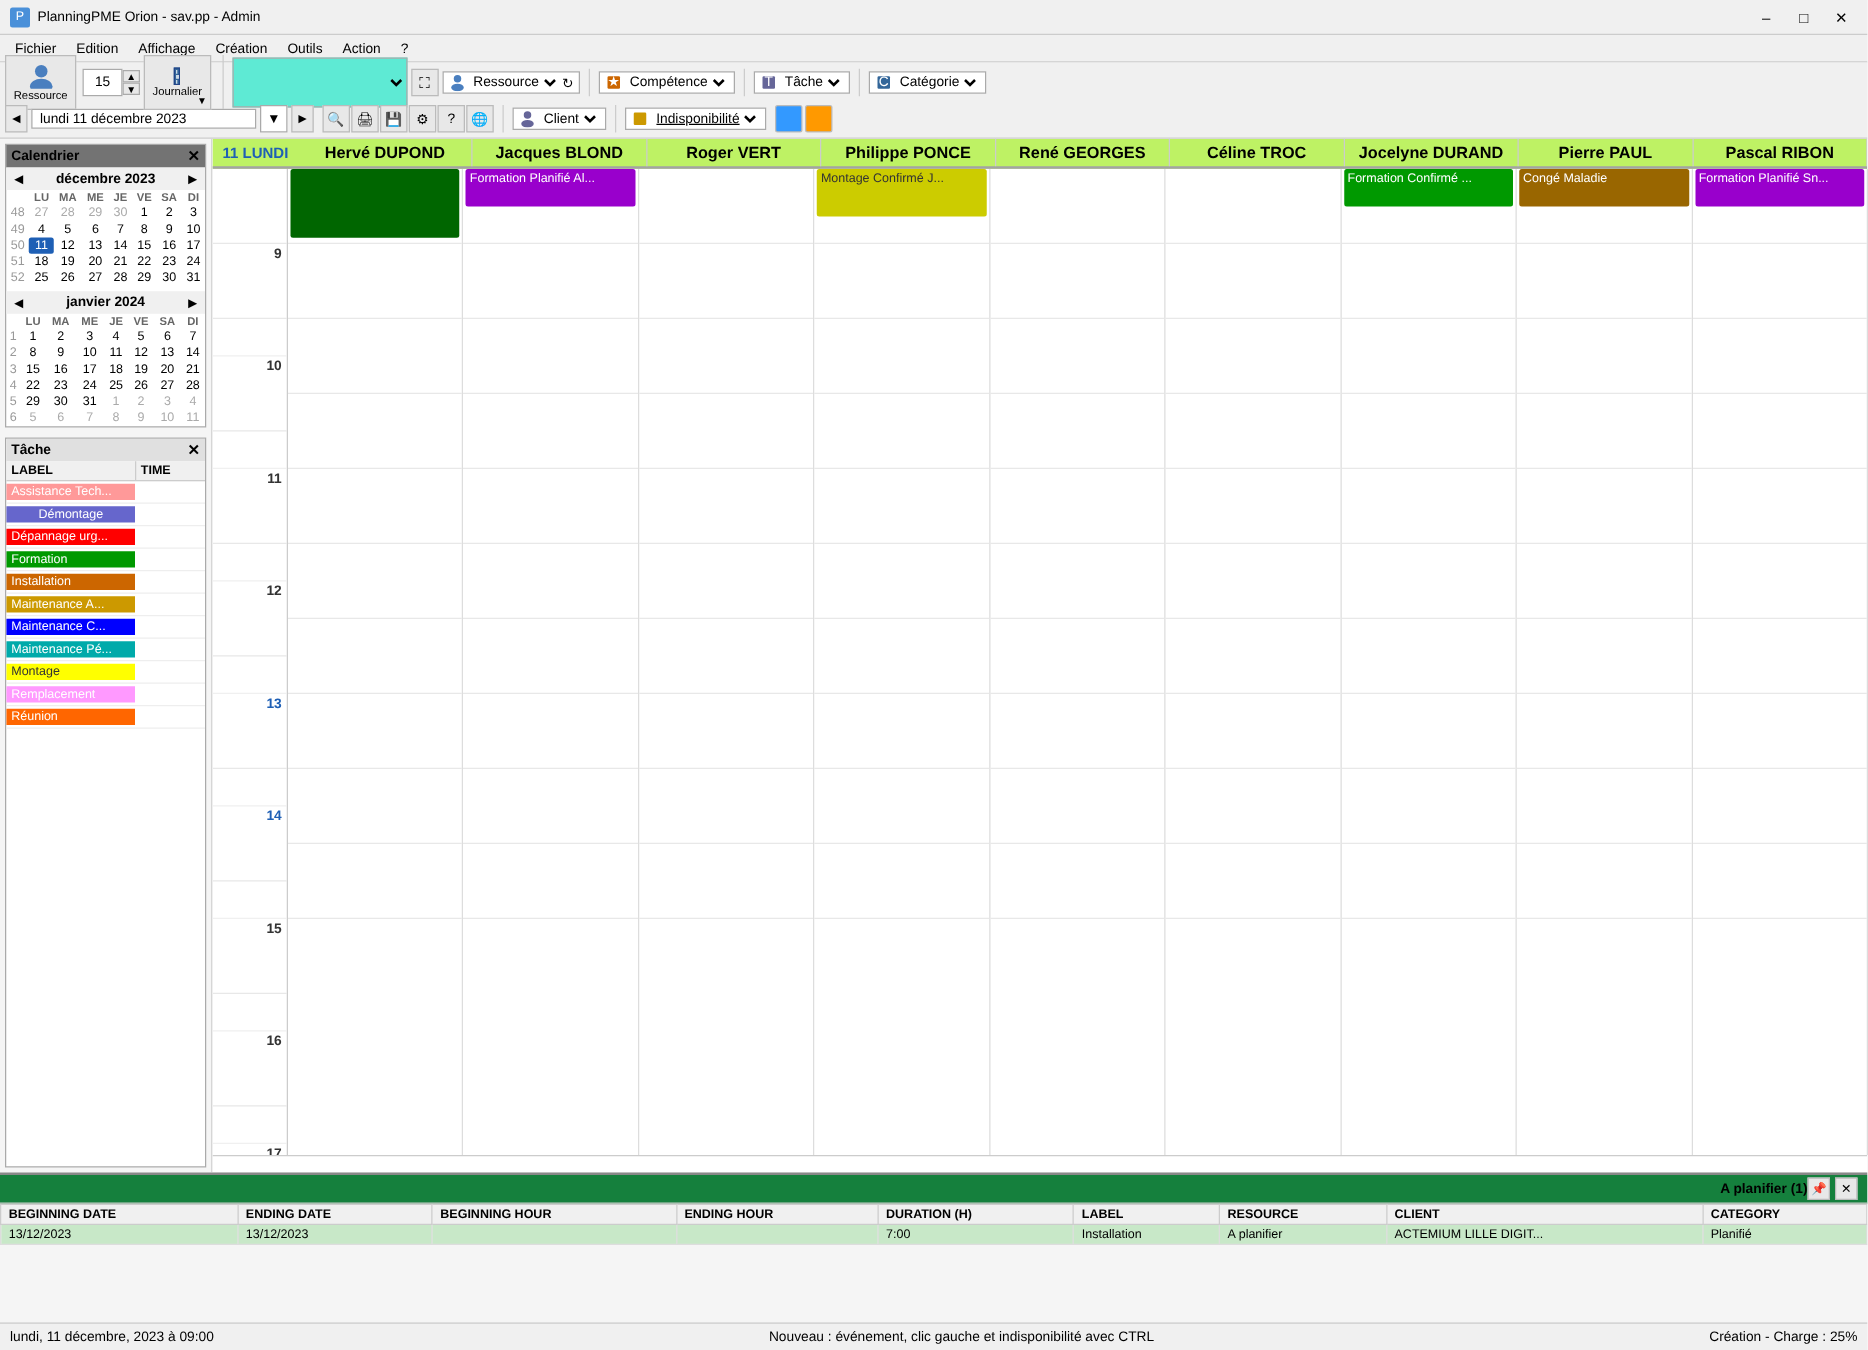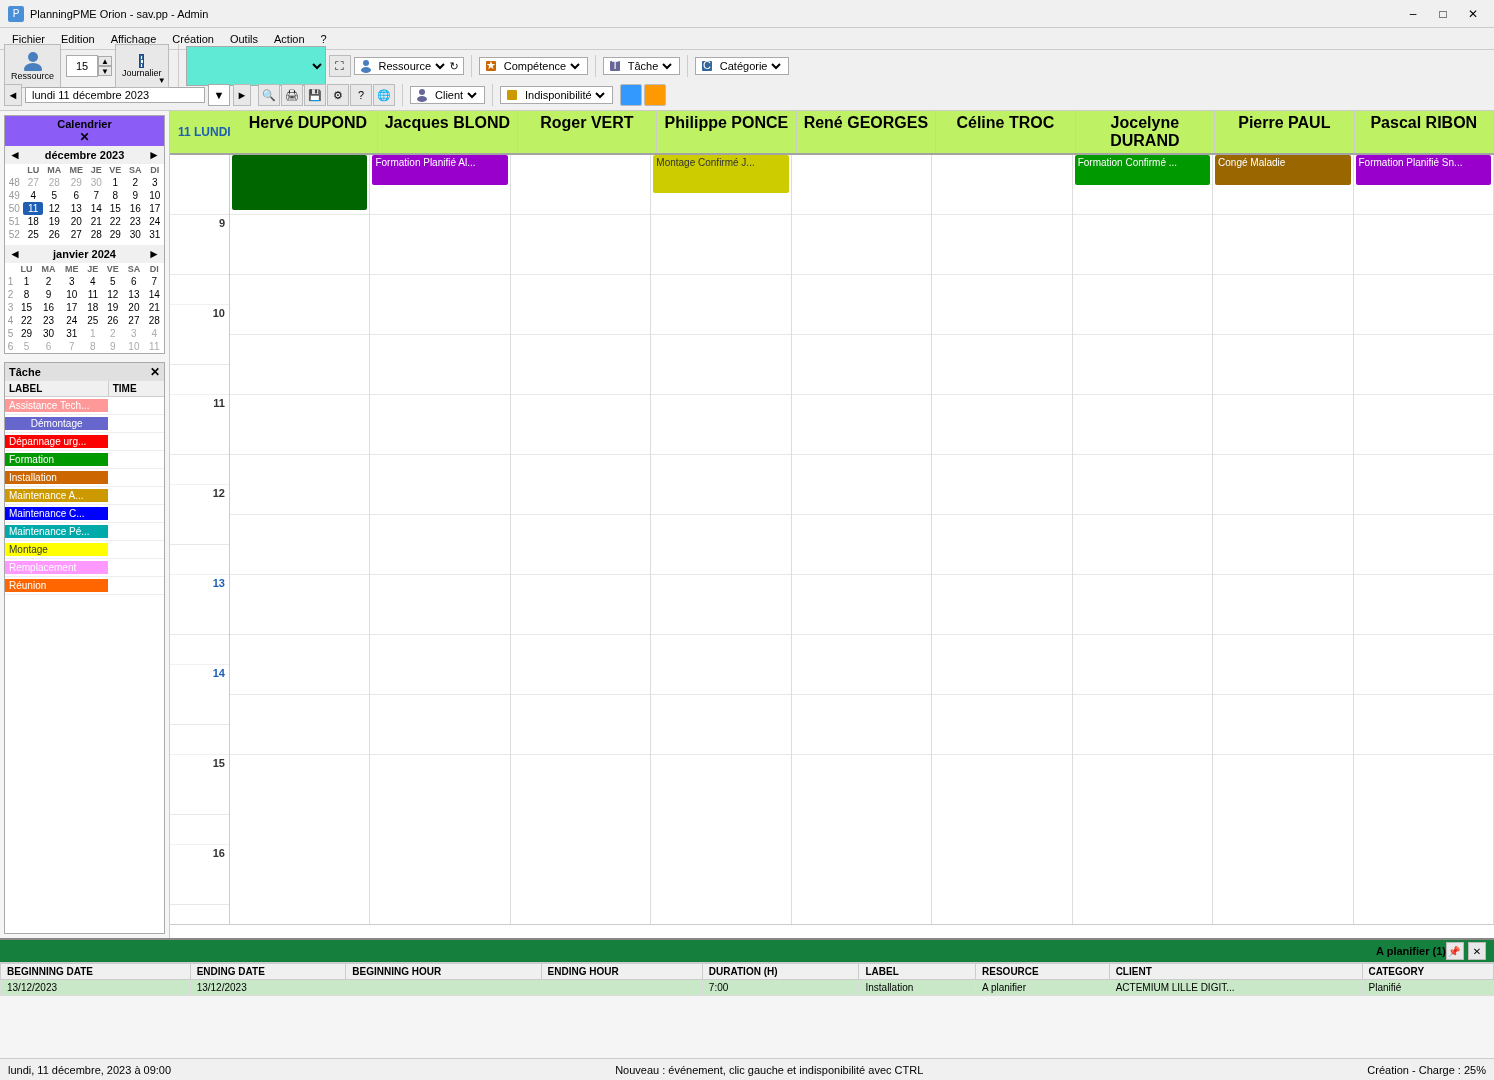--- a/index.html
+++ b/index.html
@@ -23,21 +23,21 @@
     .nav-btn { background: #e8e8e8; border: 1px solid #bbb; width: 18px; height: 22px; cursor: pointer; display: flex; align-items: center; justify-content: center; font-size: 11px; }
 
     
     .main-area { display: flex; flex: 1; overflow: hidden; }
 
     
     .left-panel { width: 170px; min-width: 170px; display: flex; flex-direction: column; border-right: 1px solid #ccc; background: #f5f5f5; }
 
     
     .calendar-section { border: 1px solid #aaa; margin: 4px; background: white; }
-    .calendar-header { background: #8b5cf6; display: flex; align-items: center; justify-content: space-between; padding: 2px 4px; font-weight: bold; font-size: 11px; flex-direction: column; }
+    .calendar-header { background: #737373; display: flex; align-items: center; justify-content: space-between; padding: 2px 4px; font-weight: bold; font-size: 11px; }
     .calendar-close { cursor: pointer; font-size: 12px; }
     .cal-month-header { display: flex; align-items: center; justify-content: space-between; padding: 2px 4px; background: #f0f0f0; }
     .cal-nav { cursor: pointer; font-size: 12px; }
     .cal-month-title { font-size: 11px; font-weight: bold; }
     .cal-grid { width: 100%; border-collapse: collapse; }
     .cal-grid th { font-size: 9px; text-align: center; padding: 1px; color: #666; }
     .cal-grid td { font-size: 10px; text-align: center; padding: 1px; cursor: pointer; }
     .cal-today { background: #1e5fb5; color: white; border-radius: 2px; }
     .cal-week-num { color: #999; font-size: 9px; }
     .cal-other-month { color: #aaa; }
@@ -48,21 +48,21 @@
     .task-col-headers { display: flex; background: #f0f0f0; border-bottom: 1px solid #ccc; }
     .task-col-label { flex: 2; padding: 2px 4px; font-size: 10px; font-weight: bold; border-right: 1px solid #ccc; }
     .task-col-time { flex: 1; padding: 2px 4px; font-size: 10px; font-weight: bold; }
     .task-row { display: flex; border-bottom: 1px solid #eee; align-items: center; height: 18px; }
     .task-label { flex: 2; padding: 1px 4px; font-size: 10px; color: white; overflow: hidden; text-overflow: ellipsis; white-space: nowrap; }
     .task-time { flex: 1; padding: 1px 4px; font-size: 10px; }
 
     
     .calendar-main { flex: 1; display: flex; flex-direction: column; overflow: hidden; background: white; }
     .cal-main-header { display: flex; background: #bef264; border-bottom: 2px solid #a3a3a3; }
-    .cal-resource-col { flex: 1; border-right: 1px solid #ccc; padding: 3px 4px; text-align: center; font-size: 16px; font-weight: bold; min-width: 120px; overflow: hidden; }
+    .cal-resource-col { flex: 1; border-right: 1px solid #ccc; padding: 3px 4px; text-align: center; font-size: 13px; font-weight: bold; min-width: 120px; overflow: hidden; }
     .cal-grid-body { flex: 1; overflow-y: auto; display: flex; }
     .time-col { width: 60px; min-width: 60px; border-right: 1px solid #ccc; }
     .time-slot { height: 60px; border-bottom: 1px solid #e8e8e8; display: flex; align-items: flex-start; justify-content: flex-end; padding-right: 4px; padding-top: 2px; color: #555; font-size: 11px; }
     .time-slot.bold-time { color: #333; font-weight: bold; }
     .resource-col { flex: 1; border-right: 1px solid #ddd; position: relative; min-width: 120px; }
     .event-block { position: absolute; left: 2px; right: 2px; border-radius: 2px; padding: 2px 3px; font-size: 10px; color: white; overflow: hidden; cursor: pointer; z-index: 10; }
 
     
     .bottom-panel { height: 120px; border-top: 2px solid #888; background: #f5f5f5; display: flex; flex-direction: column; }
     .bottom-header { background: #15803d; display: flex; align-items: center; justify-content: flex-end; padding: 2px 8px; border-bottom: 1px solid #ccc; }
@@ -224,21 +224,21 @@
       <select style="border:none;background:transparent;font-size:11px;outline:none;">
         <option>Client</option>
       </select>
     </div>
     <div style="width:1px;height:22px;background:#ccc;margin:0 4px;"></div>
 
     <div style="display:flex;align-items:center;border:1px solid #aaa;background:white;padding:1px 4px;gap:2px;">
       <svg width="14" height="14">
           <rect x="2" y="2" width="10" height="10" fill="#cc9900" rx="1"></rect>
         </svg>
-      <select style="border:none;background:transparent;font-size:11px;outline:none;">
+      <select style="border:none;background:transparent;font-size:11px;outline:none;text-decoration:underline;">
         <option>Indisponibilité</option>
       </select>
     </div>
     <div style="display:flex;align-items:center;gap:2px;margin-left:4px;">
       <button style="width:22px;height:22px;border:1px solid #bbb;background:#3399ff;cursor:pointer;border-radius:2px;"></button>
       <button style="width:22px;height:22px;border:1px solid #bbb;background:#ff9900;cursor:pointer;border-radius:2px;"></button>
     </div>
   </div>
 </div>
 

